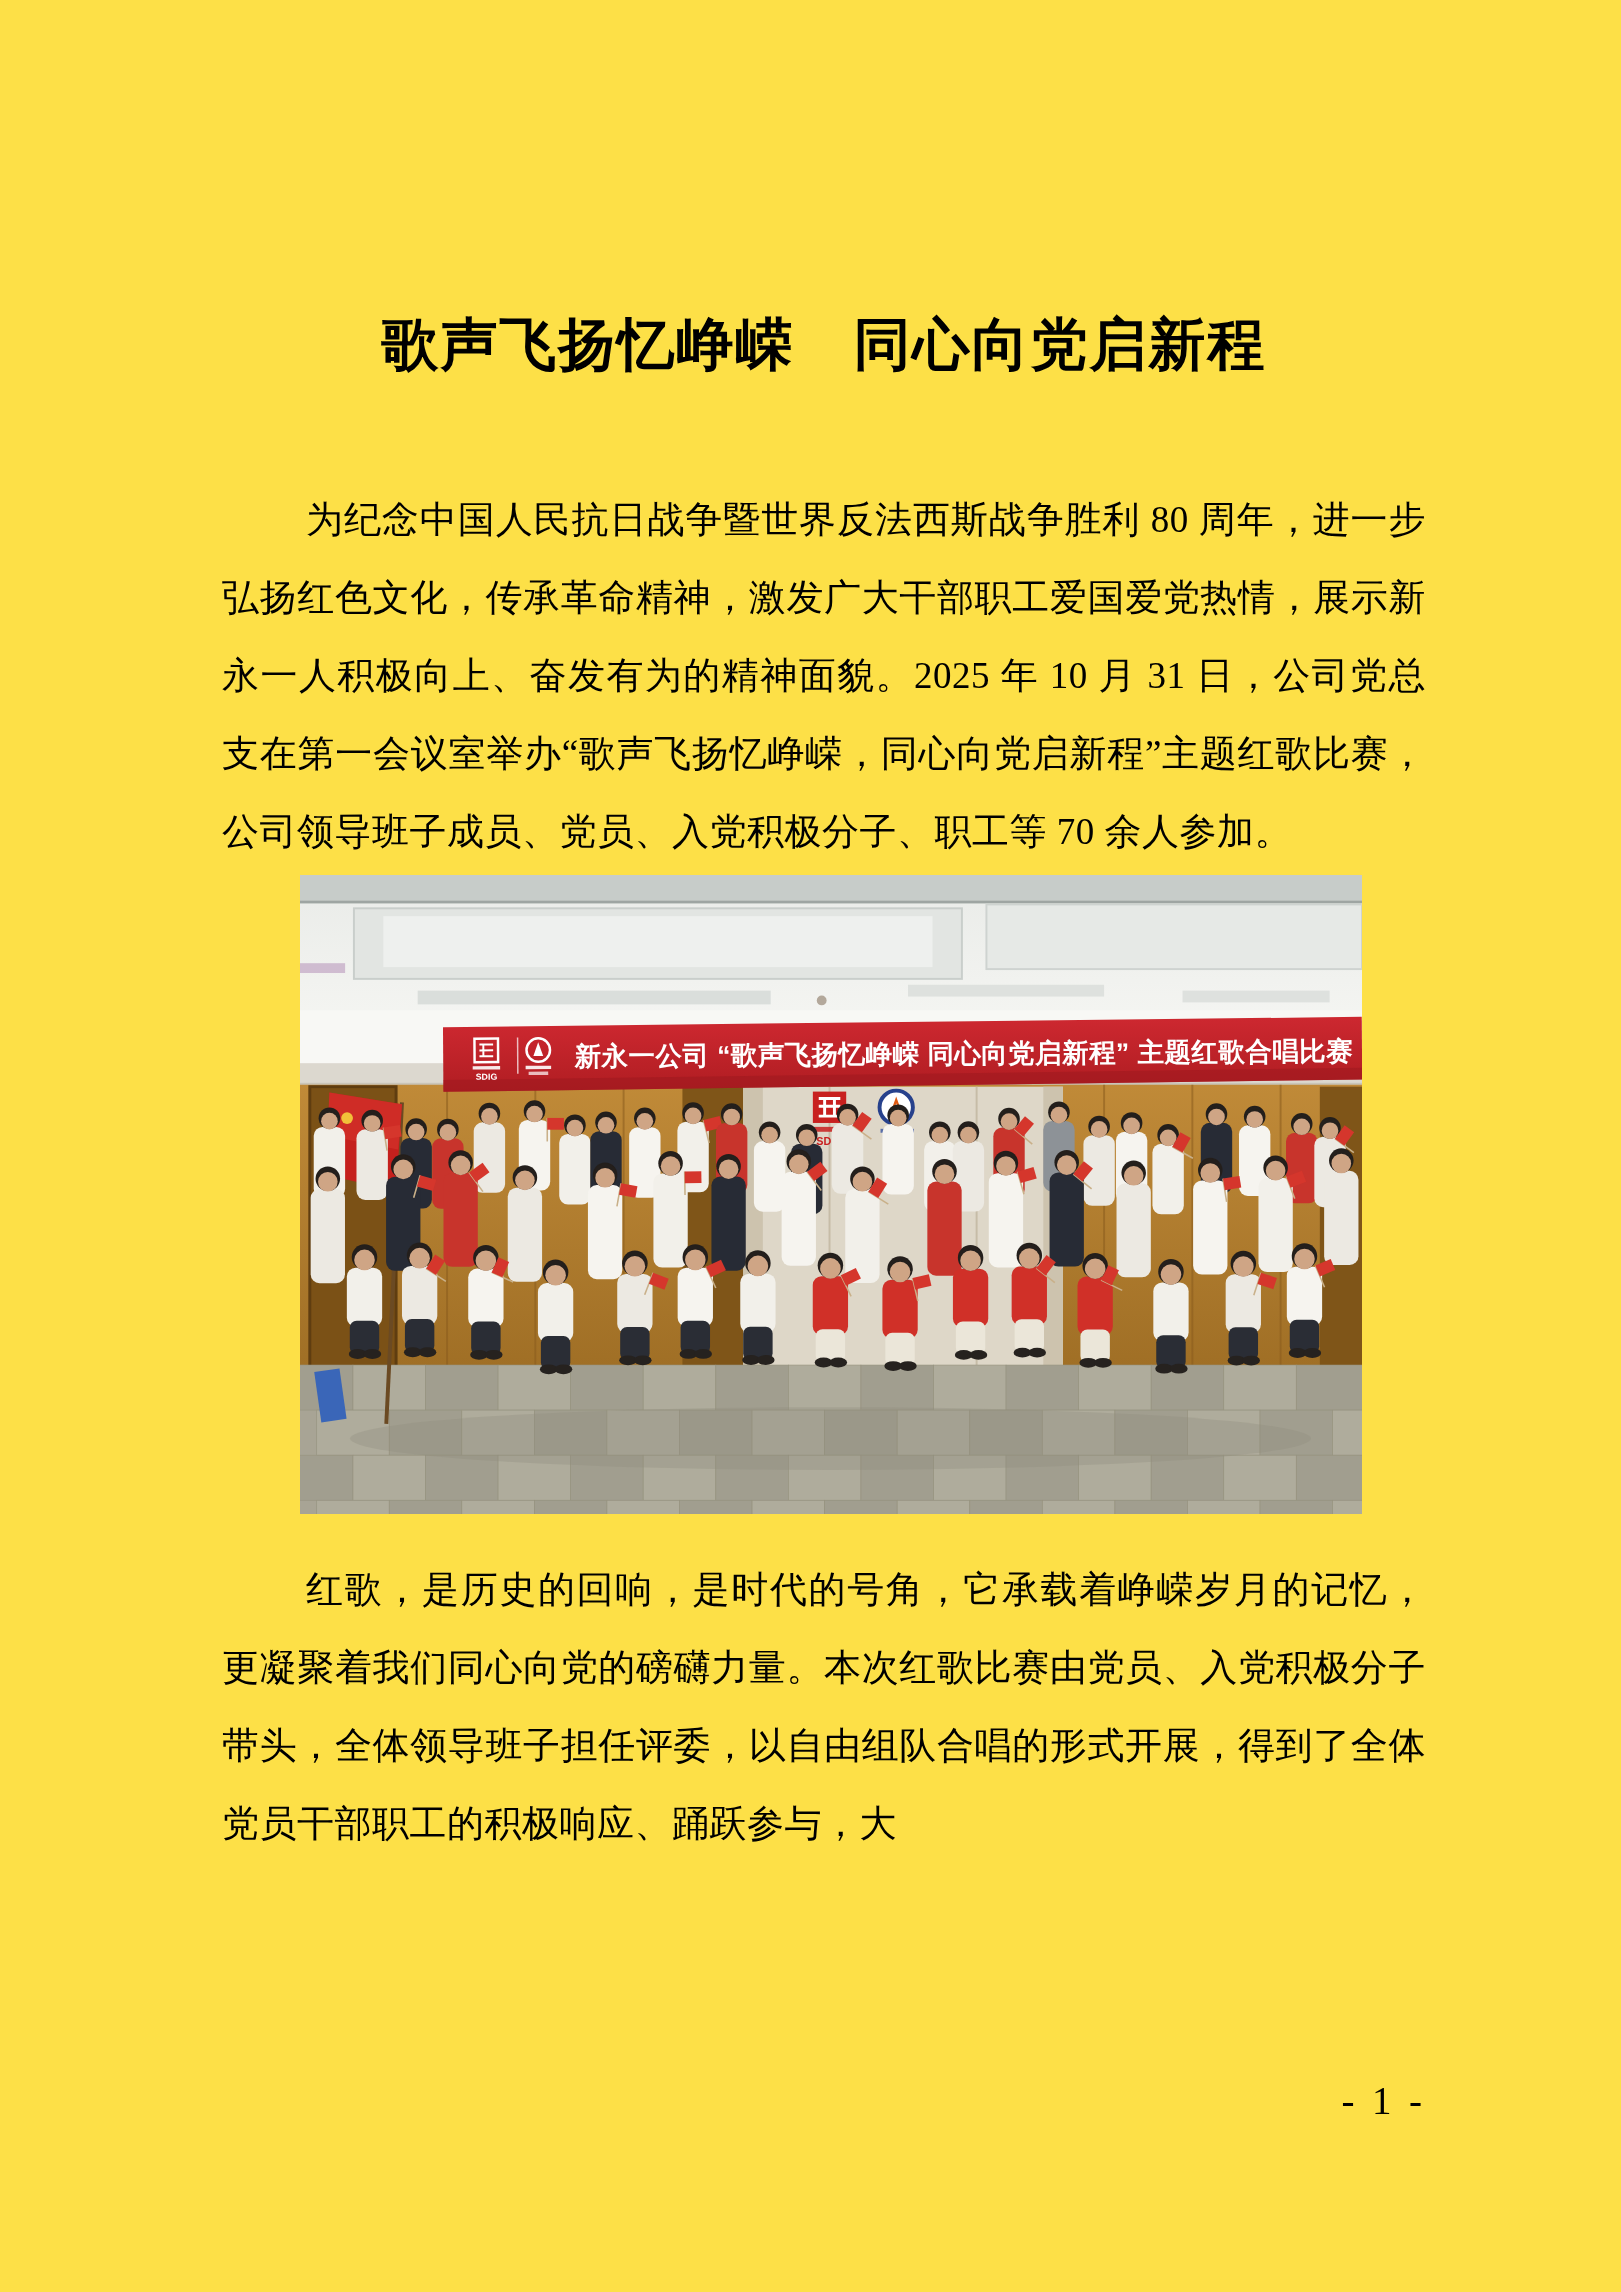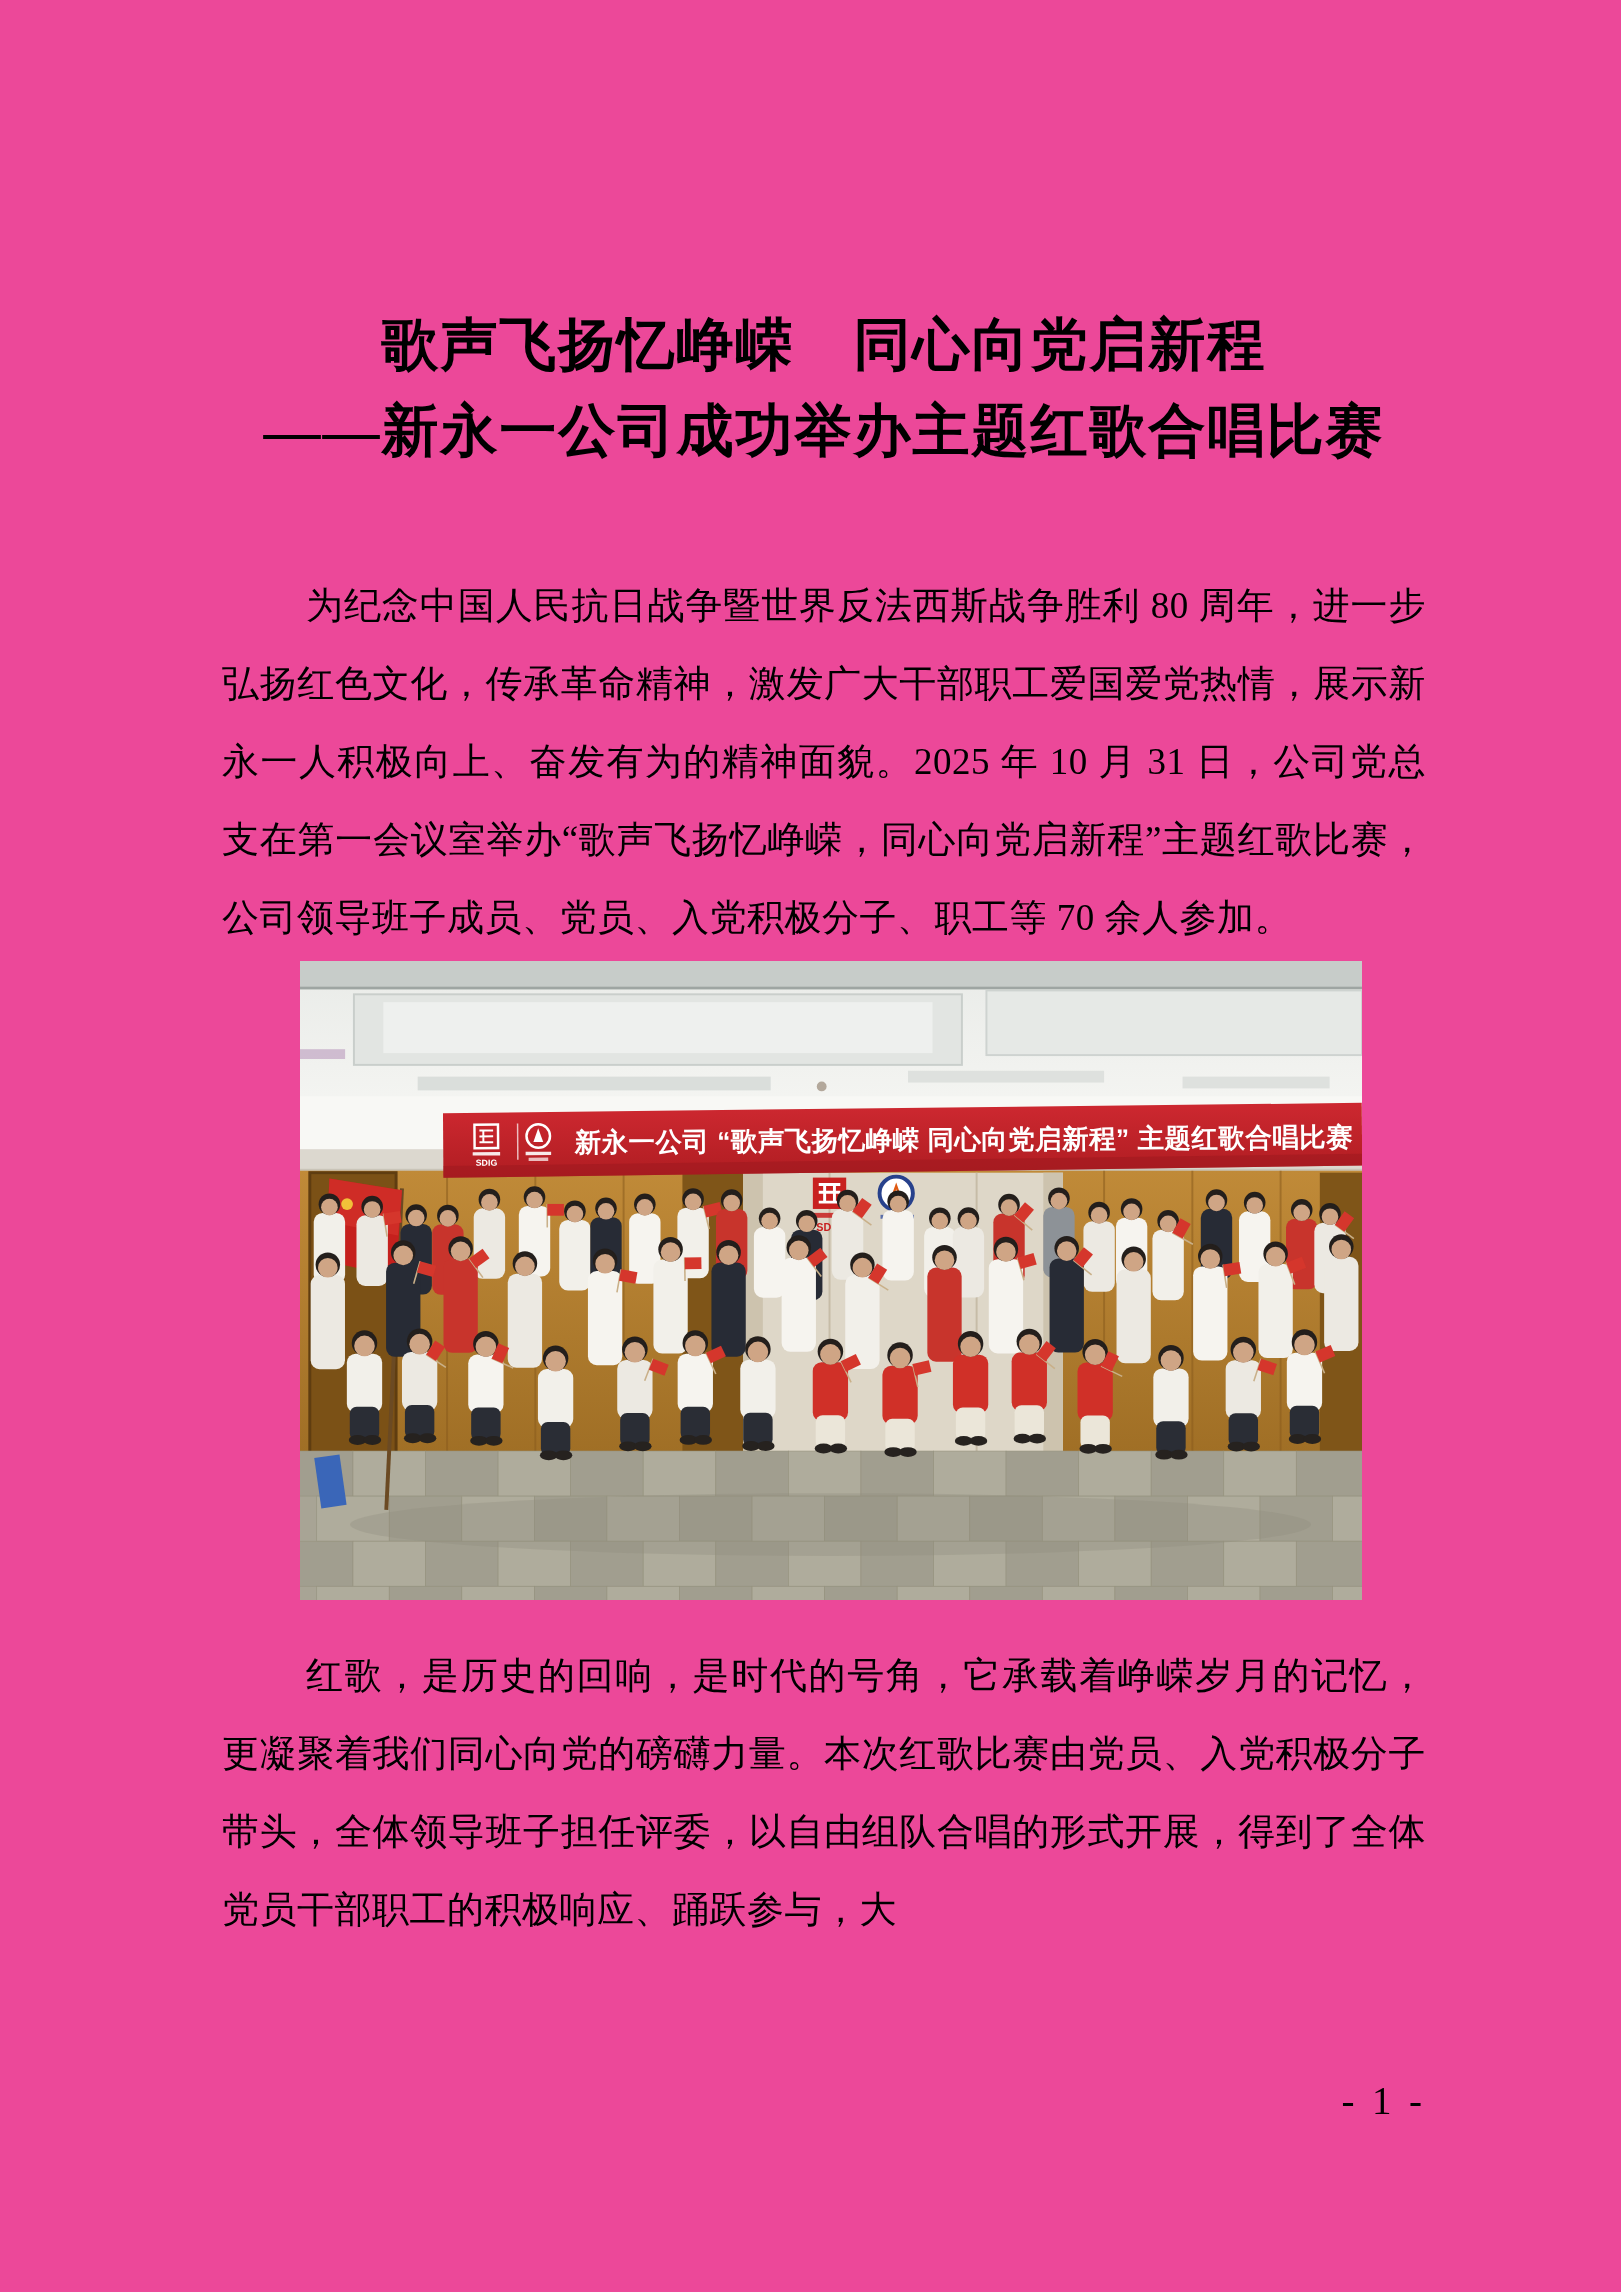--- a/index.html
+++ b/index.html
@@ -1,19 +1,19 @@
 <!DOCTYPE html>
 <html lang="zh"><head>
 <meta charset="utf-8">
 <style>
   html,body{margin:0;padding:0;background:#888;}
   .page{
     position:relative;
     width:1621px;height:2293px;
-    background:#ec4899;
+    background:#fde047;
     margin:0 auto;
     overflow:hidden;
     font-family:"Liberation Serif","DejaVu Serif",serif;
     color:#000;
   }
   .content{
     position:absolute;
     left:222px; right:195px; top:0;
   }
   .doc-title{
@@ -62,21 +62,20 @@
   }
 </style>
 </head>
 <body>
 
 <div class="page">
   <div class="content">
 
     <h1 class="doc-title">
       <span class="t-line">歌声飞扬忆峥嵘　同心向党启新程</span>
-      <span class="t-line">——新永一公司成功举办主题红歌合唱比赛</span>
     </h1>
 
     <p class="para first">为纪念中国人民抗日战争暨世界反法西斯战争胜利 80 周年，进一步弘扬红色文化，传承革命精神，激发广大干部职工爱国爱党热情，展示新永一人积极向上、奋发有为的精神面貌。2025 年 10 月 31 日，公司党总支在第一会议室举办“歌声飞扬忆峥嵘，同心向党启新程”主题红歌比赛，公司领导班子成员、党员、入党积极分子、职工等 70 余人参加。</p>
 
     <figure class="photo-figure">
       <svg viewBox="0 0 1083 652" preserveAspectRatio="none">
         <defs>
           <linearGradient id="woodGrad" x1="0" y1="0" x2="0" y2="1">
             <stop offset="0" stop-color="#c08a38"></stop>
             <stop offset="1" stop-color="#9a6a22"></stop>

